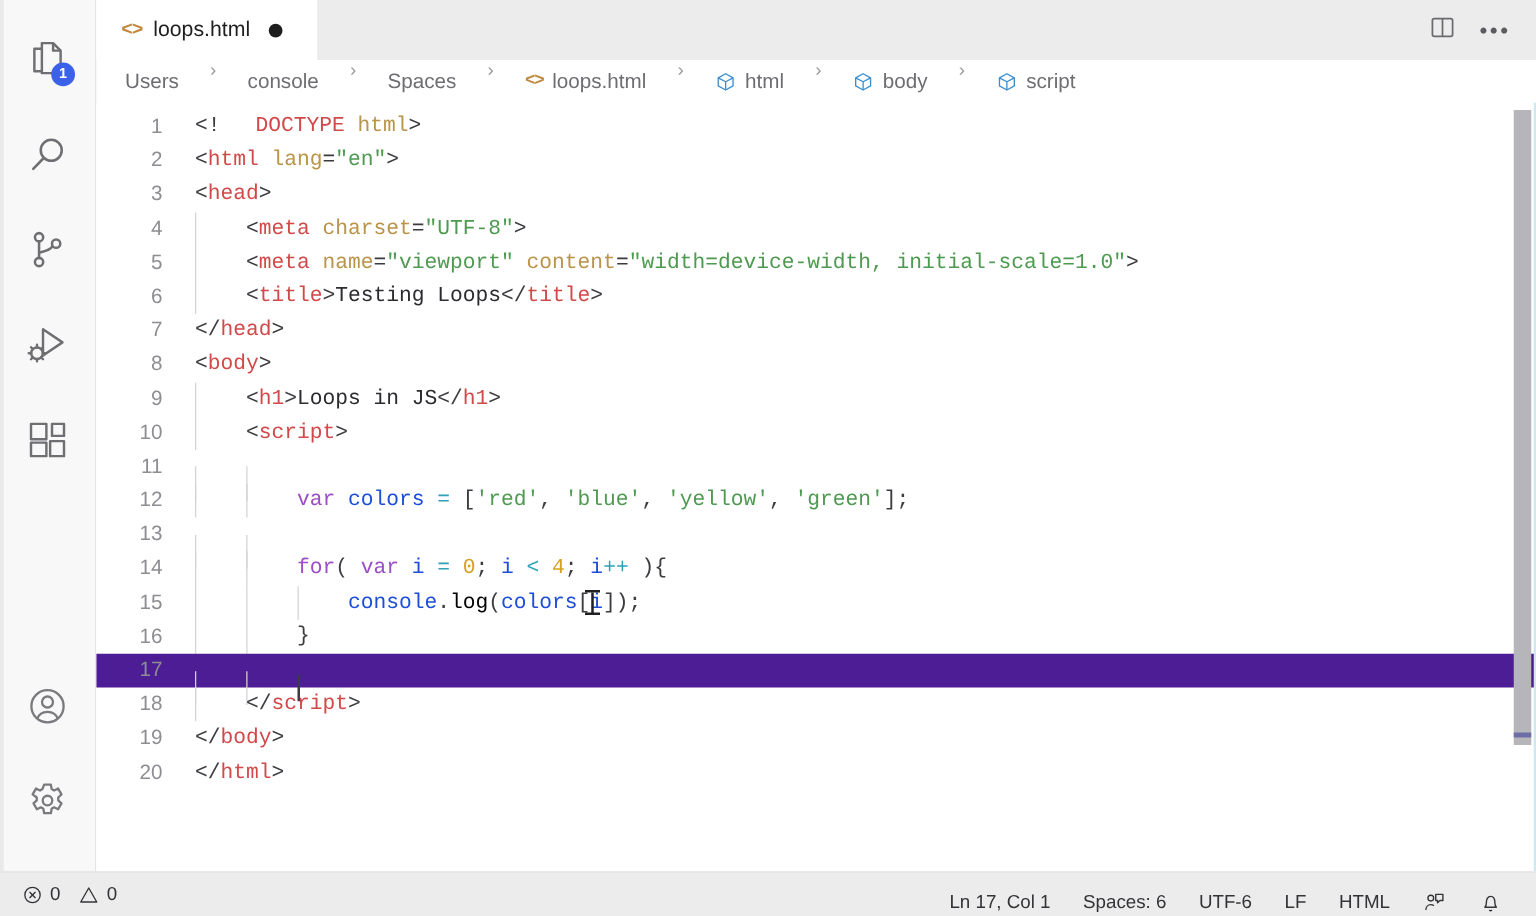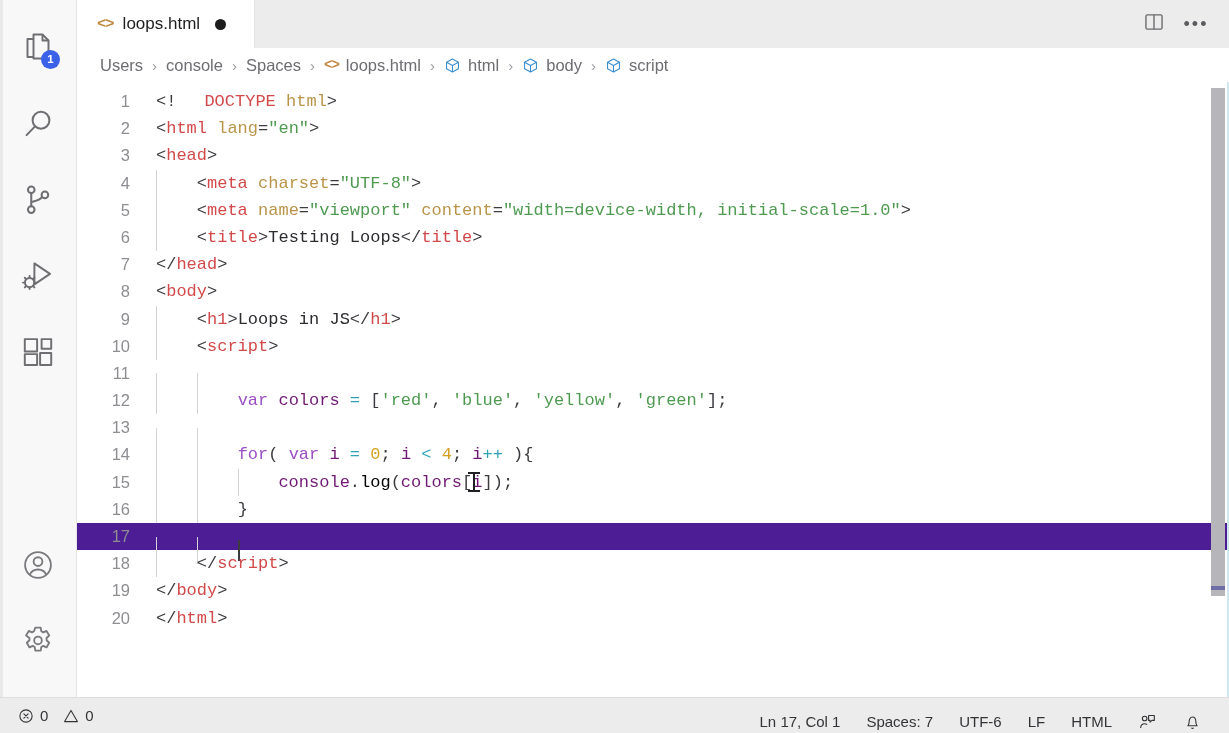--- a/index.html
+++ b/index.html
@@ -147,25 +147,24 @@
     line-height: 10px;
     color: #5c5c60;
   }
 
   
   .breadcrumbs {
     height: 34px;
     flex: 0 0 34px;
     background: #ffffff;
     display: flex;
-    align-items: center;
     padding-left: 22px;
     font-size: 16.5px;
     color: #6d6d72;
-    gap: 0px;
+    gap: 16px;
     white-space: nowrap;
     overflow: hidden;
   }
   .crumb {
     display: inline-flex;
     align-items: center;
     gap: 7px;
     padding: 0 1px;
   }
   .crumb-sep {
@@ -241,21 +240,21 @@
   
   .t-punc    { color: #3b3b40; }
   .t-tag     { color: #d2494a; }
   .t-doctype { color: #d2494a; margin-left: 28px; }
   .t-attr    { color: #b99449; }
   .t-str     { color: #4e9a51; }
   .t-text    { color: #2b2b30; }
   .t-kw      { color: #9a4fc4; }
   .t-op      { color: #2fa3b5; }
   .t-num     { color: #d6a021; }
-  .t-var     { color: #701a75; }
+  .t-var     { color: #1d4ed8; }
   .t-fn      { color: #000000; }
 
   
   .caret {
     position: absolute;
     width: 2px;
     background: #3b3b40;
     height: 21px;
     top: 3px;
   }
@@ -527,21 +526,21 @@
         </span>
         <span>0</span>
       </div>
     </div>
 
     <div class="st-right">
       <div class="st-item">
         <span>Ln 17, Col 1</span>
       </div>
       <div class="st-item">
-        <span>Spaces: 7</span>
+        <span>Spaces: 6</span>
       </div>
       <div class="st-item">
         <span>UTF-6</span>
       </div>
       <div class="st-item">
         <span>LF</span>
       </div>
       <div class="st-item">
         <span>HTML</span>
       </div>

